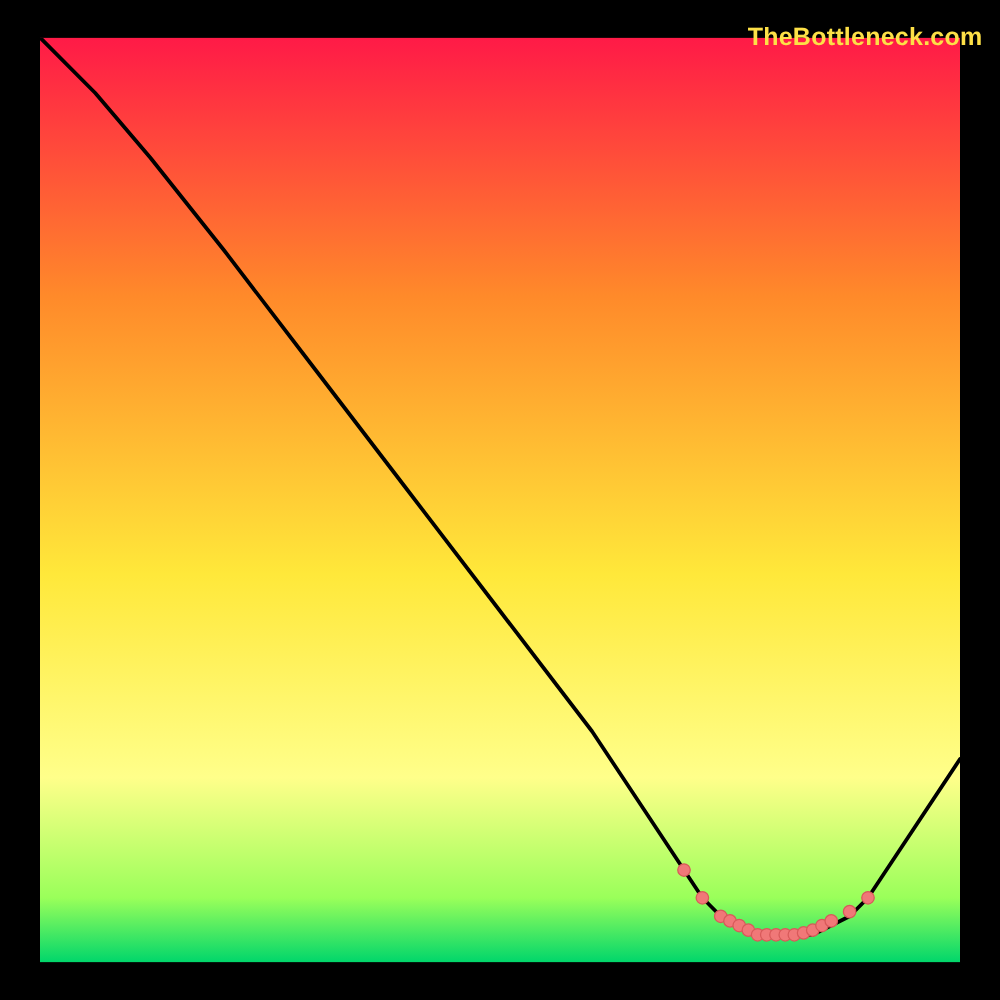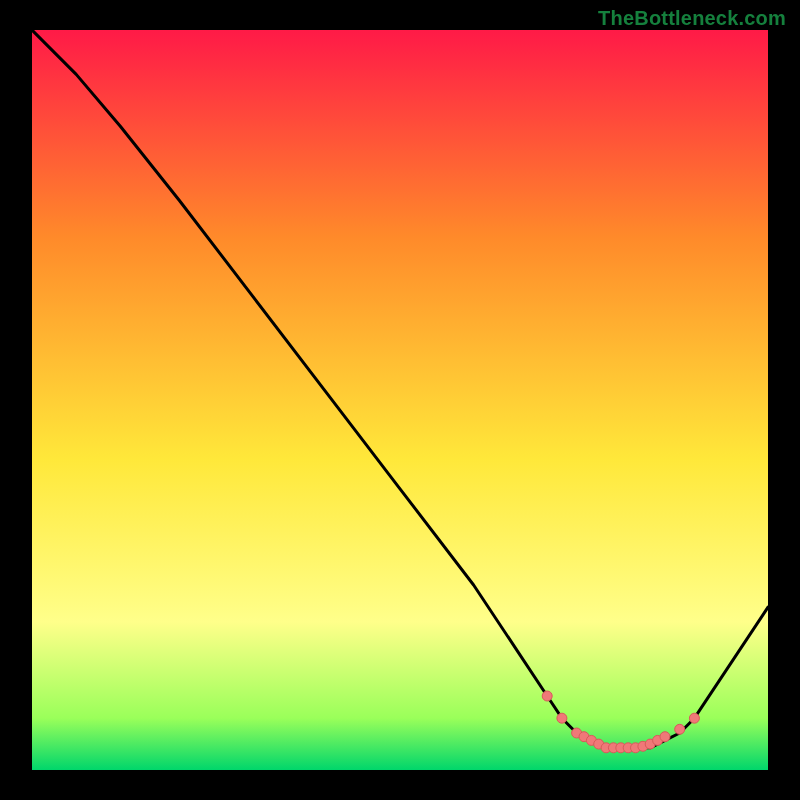--- a/index.html
+++ b/index.html
@@ -26,24 +26,24 @@
     height: 740px;
     overflow: hidden;
   }
   .plot svg {
     position: absolute;
     left: 0;
     top: 0;
   }
   .watermark {
     position: absolute;
-    top: 8px;
+    top: 20px;
     right: 14px;
     font: 600 20px/1 Arial, Helvetica, sans-serif;
-    color: #15803d;
+    color: #fde047;
     letter-spacing: 0.2px;
     user-select: none;
   }
 </style>
 </head>
 <body>
 
 <div class="frame">
   <div class="plot">
     <svg id="gradient-svg" width="736" height="740" viewBox="0 0 736 740" preserveAspectRatio="none">

